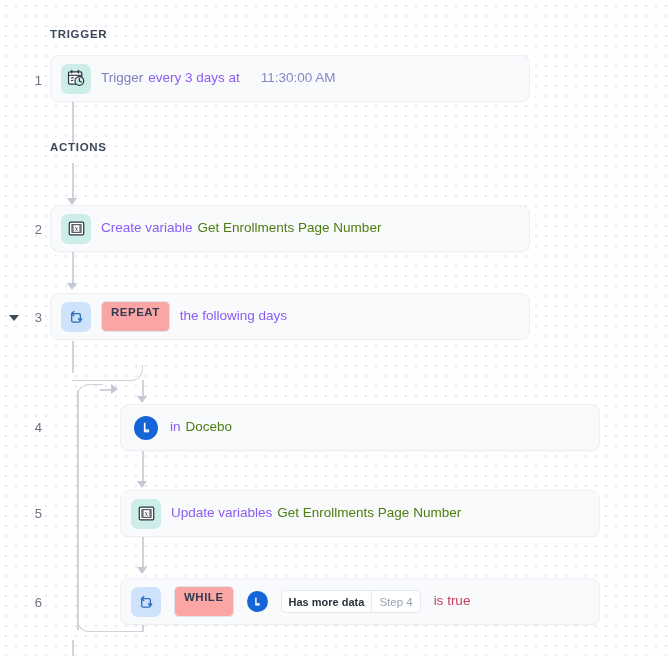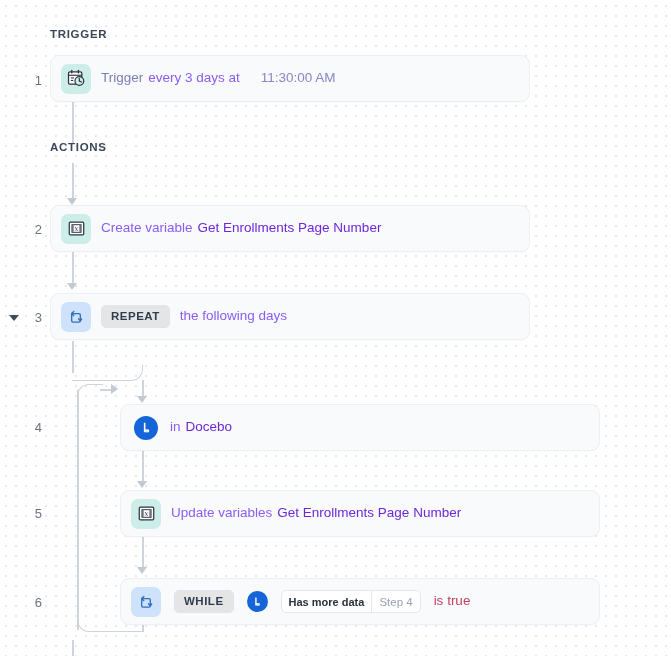--- a/index.html
+++ b/index.html
@@ -77,28 +77,28 @@
 
   .circ{
     width:24px;height:24px;border-radius:50%;
     background:#1565d8;
     display:flex;align-items:center;justify-content:center;
     flex:0 0 auto;
   }
 
   
   .badge{
-    background:#e5e5e5;
+    background:#fca5a5;
     border:1px solid #dde5ef;
     border-radius:5px;
     color:#2f3c4f;
     font-size:11.5px;
     font-weight:700;
     letter-spacing:.5px;
-    padding:5px 9px 4px;
+    padding:5px 9px 12px;
     line-height:1;
     flex:0 0 auto;
   }
 
   
   .token{
     display:inline-flex;
     align-items:stretch;
     background:#ffffff;
     border:1px solid #e3e7ee;
@@ -122,21 +122,21 @@
     font-size:11.5px;
     color:#98a2b3;
     white-space:nowrap;
   }
 
   
   .txt{ font-size:13.5px; line-height:1.2; white-space:nowrap; }
   .t-dark{ color:#8b5cf6; }
   .t-purple{ color:#7b7fb8; }
   .t-lav{ color:#8b86c4;margin-left:16px; }
-  .t-indigo{ color:#6d28d9; }
+  .t-indigo{ color:#4d7c0f; }
   .t-red{ color:#c2415f; }
   .row-text{ display:flex; align-items:center; gap:5px; }
 
   
   .vline{ position:absolute; width:1.6px; background:#cfd4dc; }
   .hline{ position:absolute; height:1.6px; background:#cfd4dc; }
   .arrow-d{
     position:absolute; width:0;height:0;
     border-left:5.5px solid transparent;
     border-right:5.5px solid transparent;

